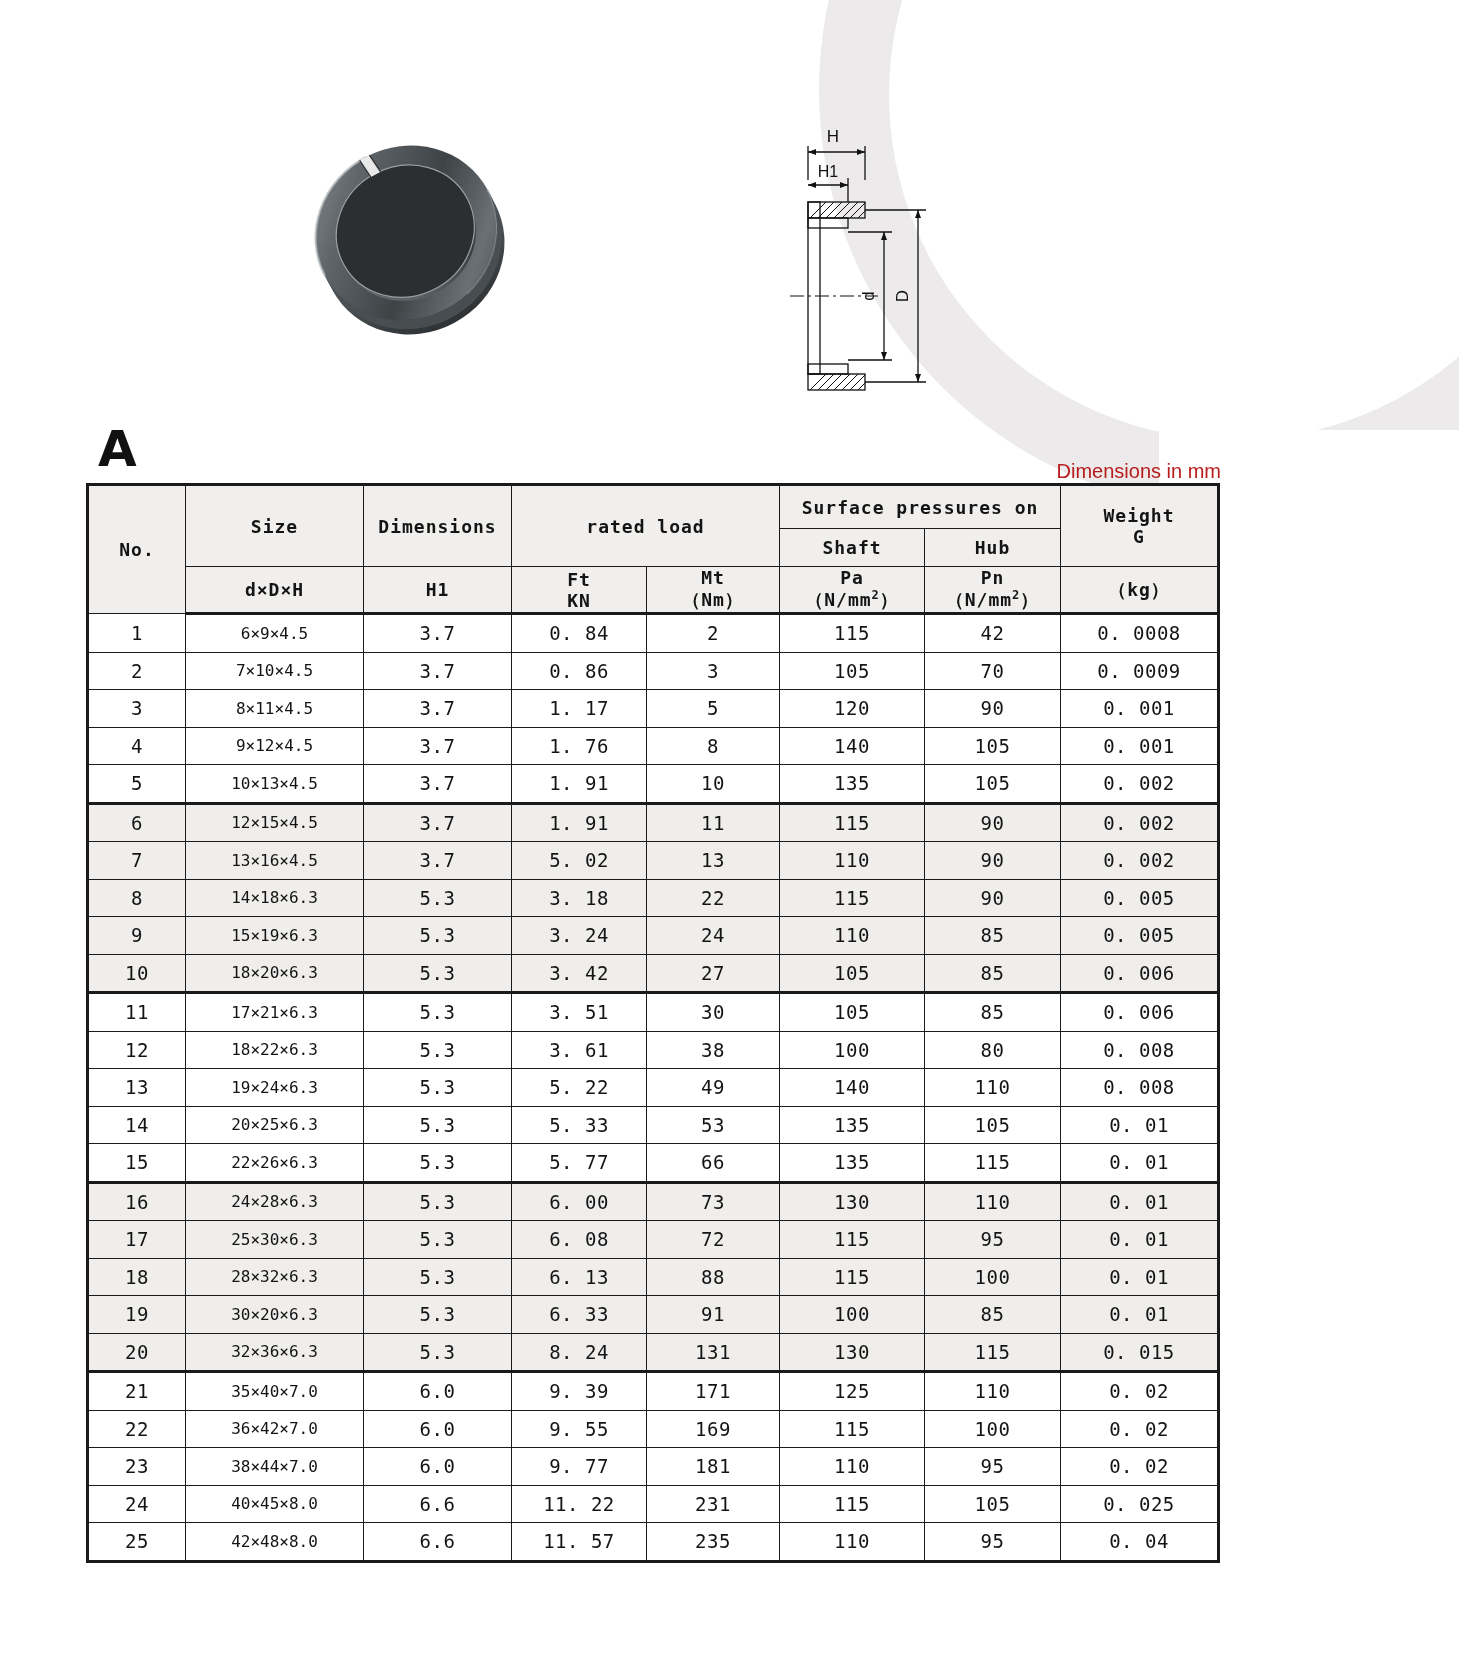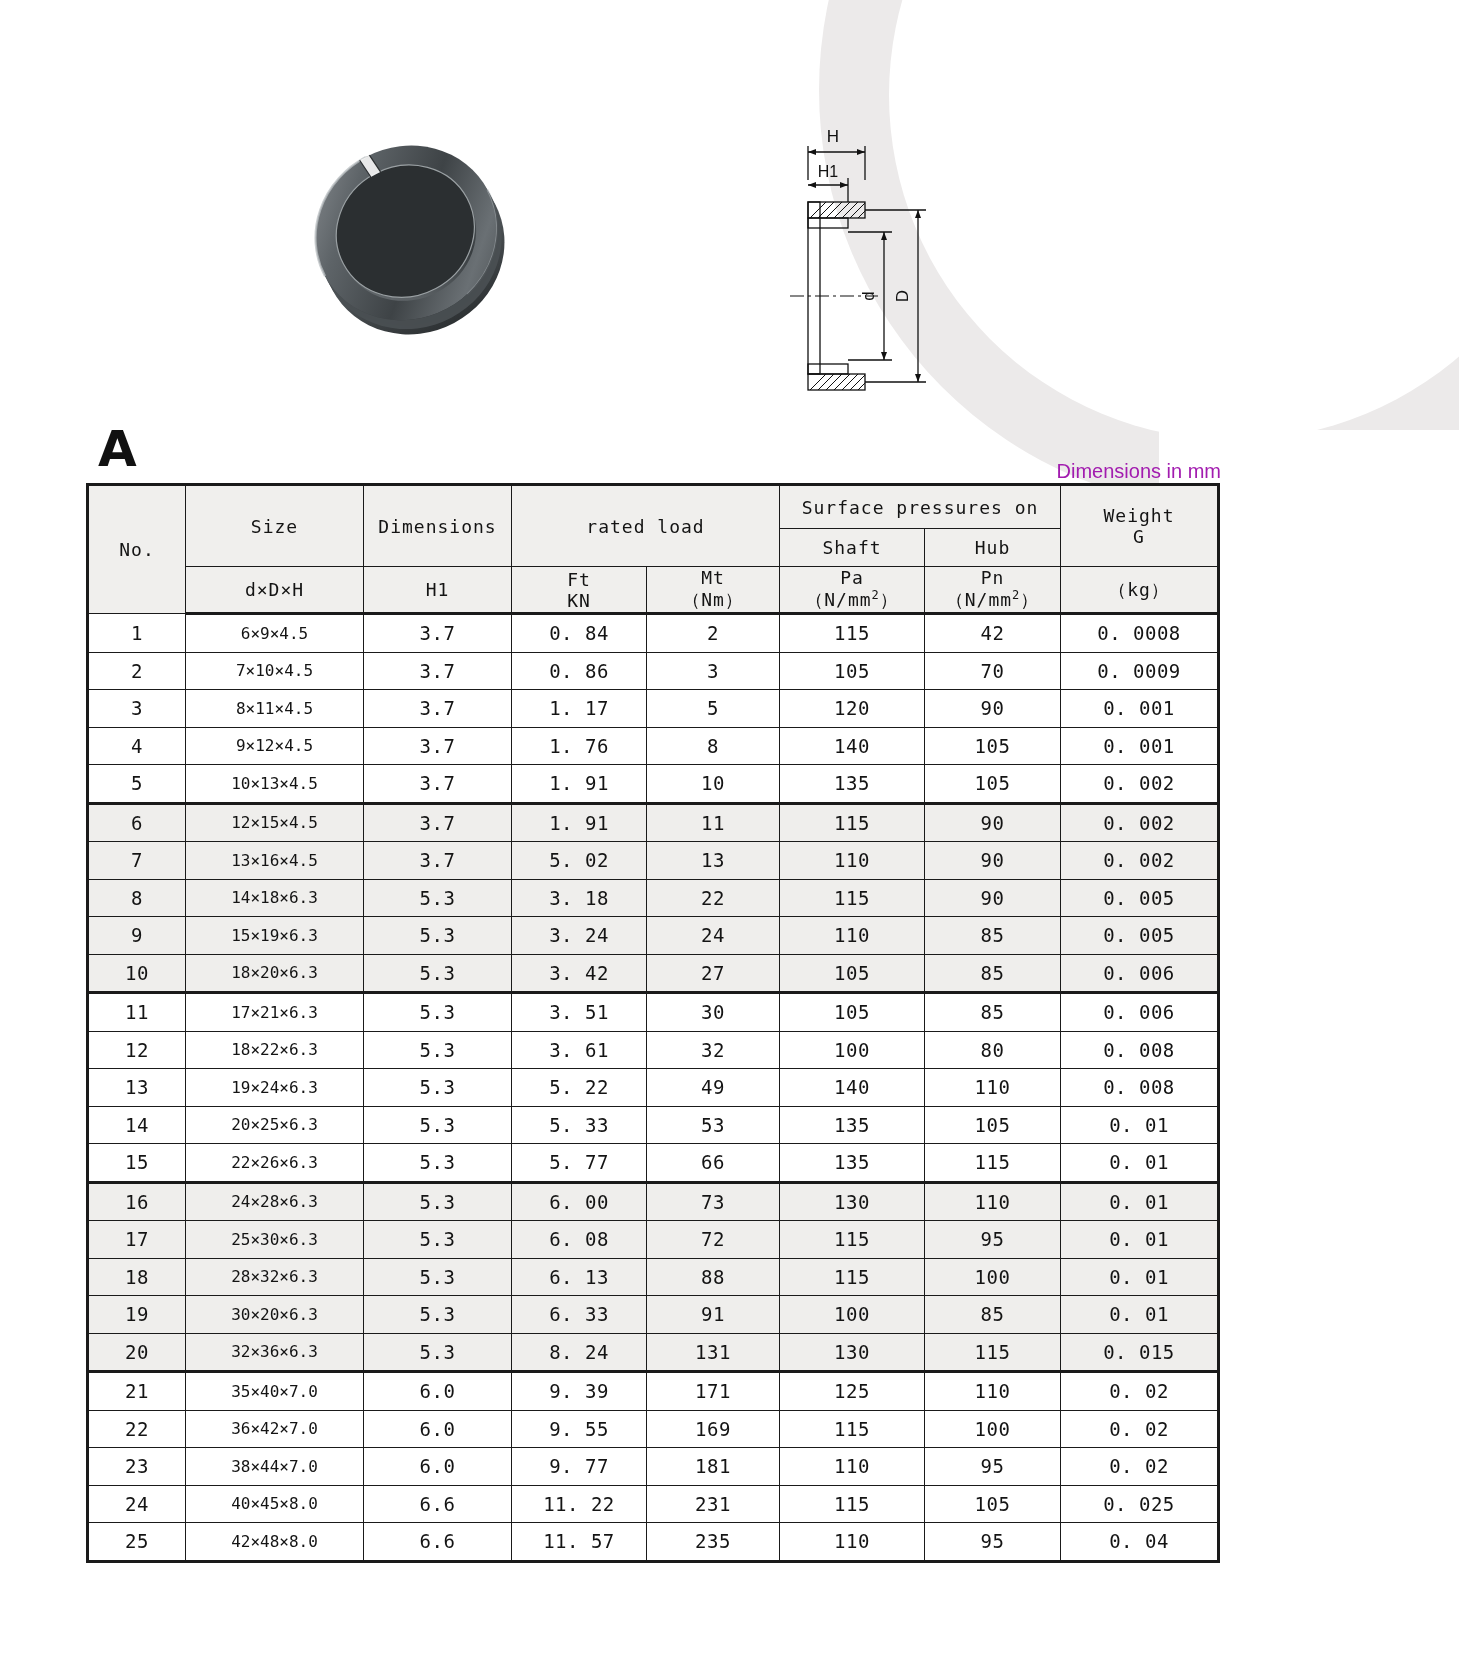--- a/index.html
+++ b/index.html
@@ -80,21 +80,21 @@
     z-index: 5;
   }
 
   
   #dimensions-note {
     position: absolute;
     right: 238px;
     top: 460px;
     font-family: "Liberation Sans", sans-serif;
     font-size: 20px;
-    color: #a21caf;
+    color: #b91c1c;
     z-index: 5;
   }
 
   
   #spec-table-wrap {
     position: absolute;
     left: 86px;
     top: 483px;
     width: 1131px;
     z-index: 5;
@@ -108,21 +108,21 @@
   }
   table.spec th, table.spec td {
     border: 1px solid #1a1a1a;
     text-align: center;
     vertical-align: middle;
     color: #141414;
     padding: 0;
   }
   table.spec thead th {
     background: #f0efed;
-    font-weight: normal;
+    font-weight: bold;
     font-size: 18px;
     letter-spacing: 1px;
   }
   
   table.spec {
     border: 3px solid #1a1a1a;
   }
   thead tr:last-child th {
     border-bottom: 3px solid #1a1a1a;
   }
@@ -438,21 +438,21 @@
           <td class="num">30</td>
           <td class="num">105</td>
           <td class="num">85</td>
           <td class="num">0. 006</td>
         </tr>
         <tr class="plain">
           <td class="num">12</td>
           <td class="num size-cell">18×22×6.3</td>
           <td class="num">5.3</td>
           <td class="num">3. 61</td>
-          <td class="num">32</td>
+          <td class="num">38</td>
           <td class="num">100</td>
           <td class="num">80</td>
           <td class="num">0. 008</td>
         </tr>
         <tr class="plain">
           <td class="num">13</td>
           <td class="num size-cell">19×24×6.3</td>
           <td class="num">5.3</td>
           <td class="num">5. 22</td>
           <td class="num">49</td>

